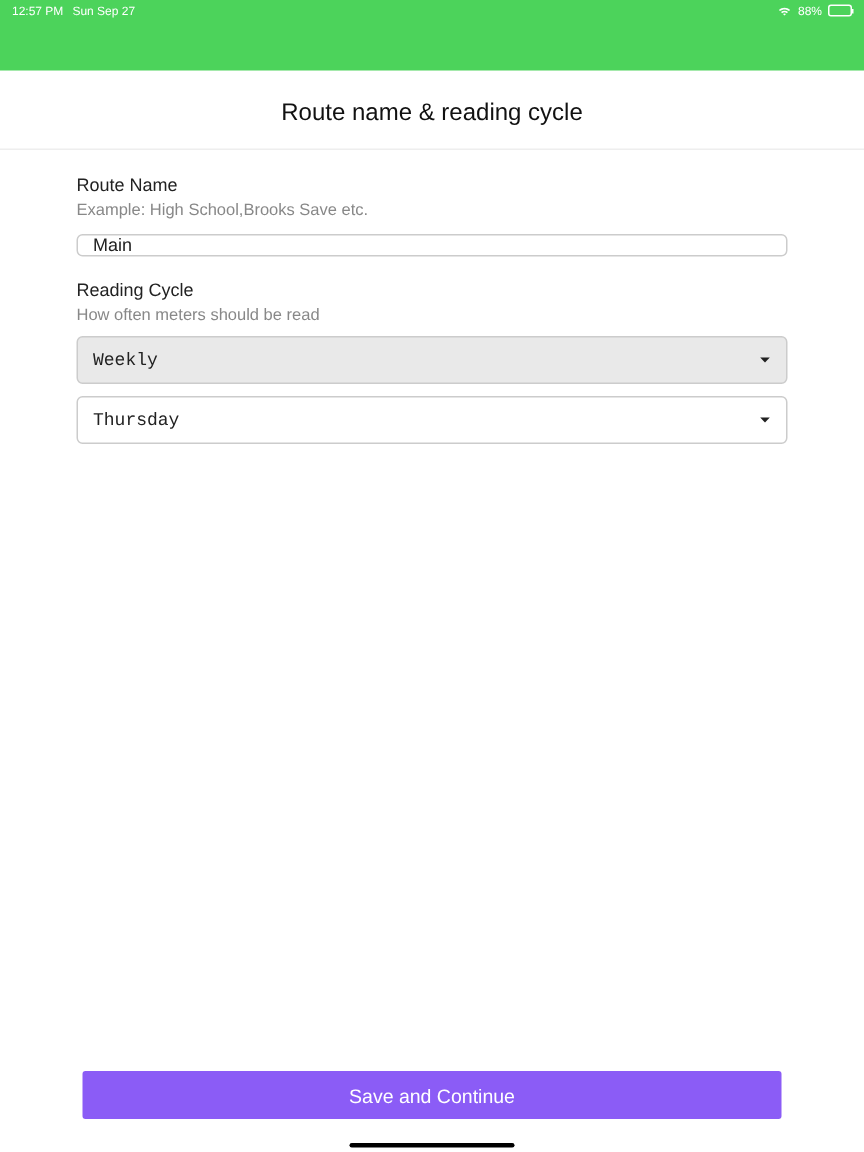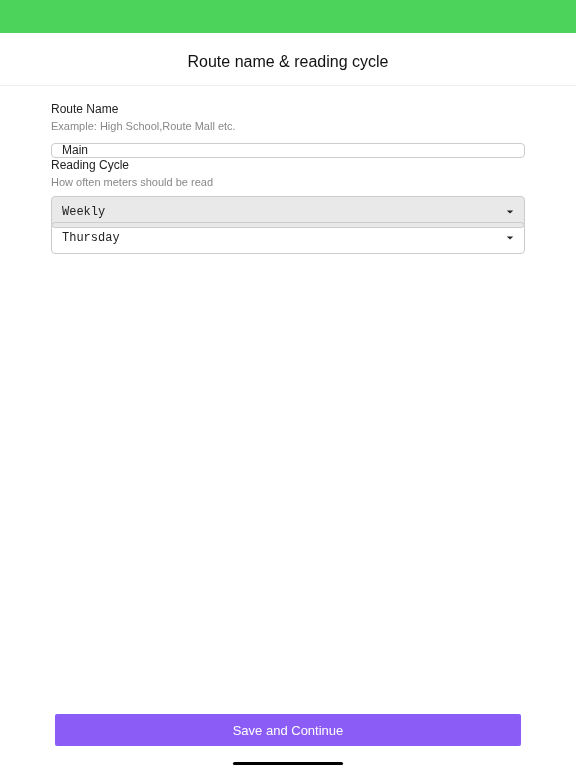--- a/index.html
+++ b/index.html
@@ -18,47 +18,60 @@
   .content { padding: 0 9px; }
   .page-title-wrap { text-align: center; padding: 20px 0 14px; border-bottom: 1px solid #eee; margin: 0 -9px; }
   .page-title { font-size: 16px; font-weight: 500; color: #111; }
   .form-area { padding: 16px 42px 0; }
   .field-label { font-size: 12px; color: #222; font-weight: 400; margin-bottom: 4px; }
   .field-hint { font-size: 11px; color: #888; margin-bottom: 8px; }
   .text-input { width: 100%; height: 15px; border: 1px solid #ccc; border-radius: 4px; padding: 0 10px; font-size: 12px; color: #222; background: #fff; }
   .select-box { width: 100%; height: 32px; border: 1px solid #ccc; border-radius: 4px; padding: 0 10px; font-size: 12px; color: #222; display: flex; align-items: center; justify-content: space-between; position: relative; font-family: Liberation Mono, monospace; }
   .select-box.shaded { background: #e9e9e9; }
   .caret { width: 8px; height: 8px; }
-  .group { margin-bottom: 0; }
+  .group { margin-bottom: 14px; }
   .save-btn { position: absolute; left: 55px; right: 55px; bottom: 22px; height: 32px; background: #8b5cf6; color: #fff; border: none; border-radius: 2px; font-size: 13px; font-weight: 400; }
   .home-indicator { position: absolute; bottom: 3px; left: 50%; transform: translateX(-50%); width: 110px; height: 3px; border-radius: 2px; background: #000; }
 </style>
 </head>
 <body>
 
 <div class="header-green">
+  <div class="status-bar">
+    <div class="status-left">
+      <span>12:57 PM</span>
+      <span>Sun Sep 27</span>
+    </div>
+    <div class="status-right">
+      <svg class="wifi-icon" viewBox="0 0 12 9" fill="#fff">
+        <path d="M6 8.5 L4.8 7.3 C5.5 6.7 6.5 6.7 7.2 7.3 Z M3.2 5.7 C4.8 4.3 7.2 4.3 8.8 5.7 L7.9 6.6 C6.8 5.7 5.2 5.7 4.1 6.6 Z M1.5 4 C4 1.8 8 1.8 10.5 4 L9.6 4.9 C7.6 3.2 4.4 3.2 2.4 4.9 Z"></path>
+      </svg>
+      <span>88%</span>
+      <span class="battery-icon"><span class="battery-fill"></span></span>
+    </div>
+  </div>
   <div class="nav-bar">
     <div class="back-btn">
       <svg class="chevron" viewBox="0 0 10 16" fill="none" stroke="#fff" stroke-width="2">
         <polyline points="7,2 2,8 7,14"></polyline>
       </svg>
       <span>Back</span>
     </div>
   </div>
 </div>
 
 <div class="content">
   <div class="page-title-wrap">
     <div class="page-title">Route name &amp; reading cycle</div>
   </div>
 
   <div class="form-area">
     <div class="group">
       <div class="field-label">Route Name</div>
-      <div class="field-hint">Example: High School,Route Mall etc.</div>
+      <div class="field-hint">Example: High School,Brooks Save etc.</div>
       <input type="text" class="text-input" value="Main" style="">
     </div>
 
     <div class="group">
       <div class="field-label">Reading Cycle</div>
       <div class="field-hint">How often meters should be read</div>
       <div class="select-box shaded">
         <span>Weekly</span>
         <svg class="caret" viewBox="0 0 10 10" fill="#222">
             <polygon points="1,3 9,3 5,7"></polygon>

